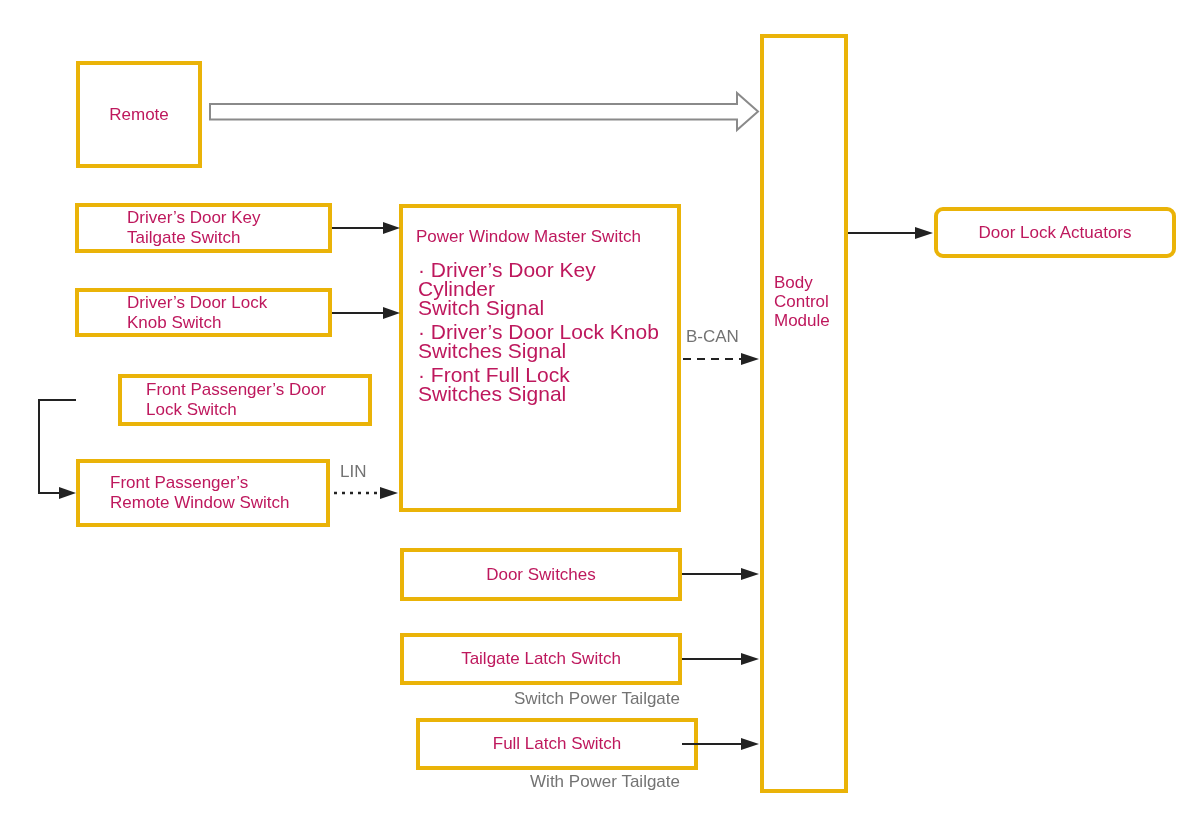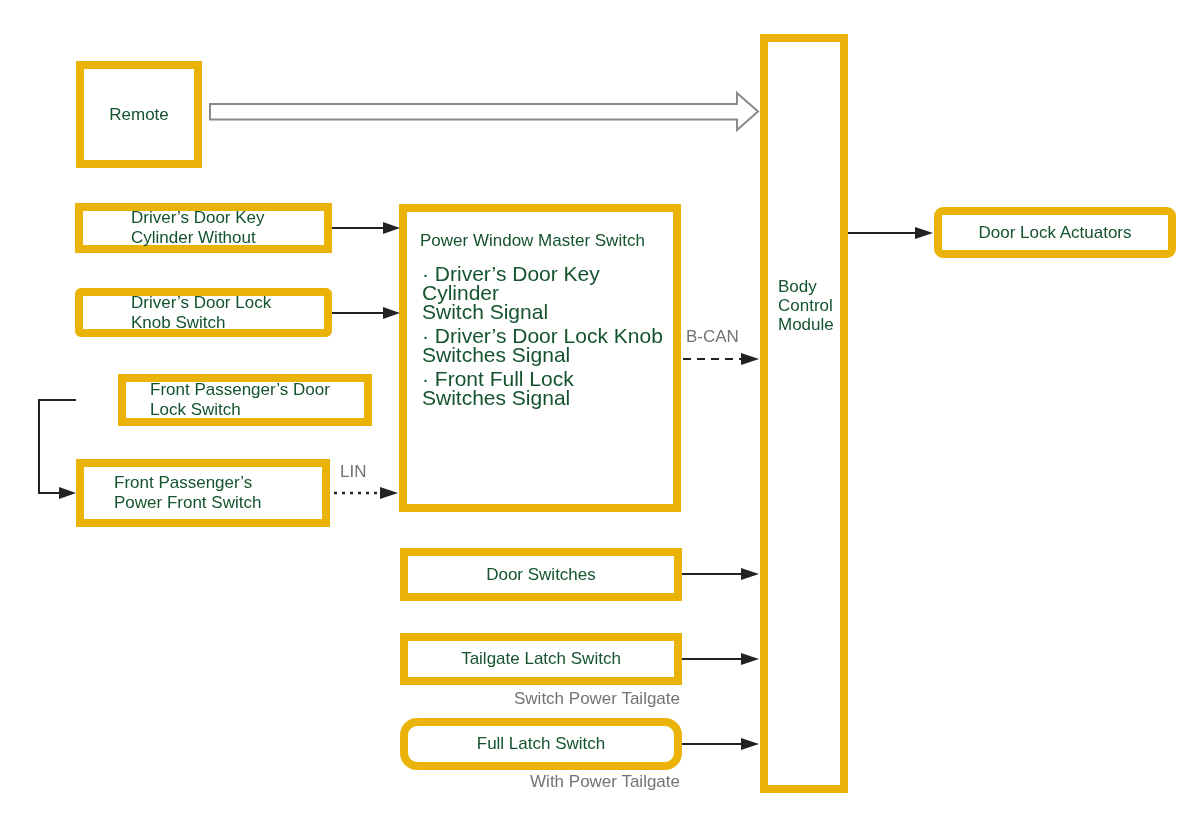--- a/index.html
+++ b/index.html
@@ -12,54 +12,54 @@
     width: 1200px;
     height: 828px;
     background: #ffffff;
     font-family: "Liberation Sans", sans-serif;
     color: #111111;
     overflow: hidden;
   }
   .box {
     position: absolute;
     box-sizing: border-box;
-    border: 8px solid #eab308;
+    border: 4px solid #eab308;
     background: #ffffff;
     font-size: 17px;
     line-height: 20px;
-    color: #14532d;
+    color: #be185d;
     z-index: 1;
   }
   .box.center {
     display: flex;
     align-items: center;
     justify-content: center;
     text-align: center;
   }
   .box.leftpad {
     display: flex;
     align-items: center;
   }
   .multiline {
     white-space: pre-line;
   }
   
   #box-remote            { left: 76px;  top: 61px;  width: 126px; height: 107px; }
   #box-key-cylinder      { left: 75px;  top: 203px; width: 257px; height: 50px; }
   #box-key-cylinder .multiline { padding-left: 48px; }
-  #box-lock-knob         { left: 75px;  top: 288px; width: 257px; height: 49px; border-radius: 6px; }
+  #box-lock-knob         { left: 75px;  top: 288px; width: 257px; height: 49px; }
   #box-lock-knob .multiline { padding-left: 48px; }
   #box-fp-door-lock      { left: 76px;  top: 374px; width: 254px; height: 52px; margin-left: 42px; }
   #box-fp-door-lock .multiline { padding-left: 24px; }
   #box-fp-power-window   { left: 76px;  top: 459px; width: 254px; height: 68px; }
   #box-fp-power-window .multiline { padding-left: 30px; }
   #box-master-switch     { left: 399px; top: 204px; width: 282px; height: 308px; }
   #box-door-switches     { left: 400px; top: 548px; width: 282px; height: 53px; }
   #box-tailgate-latch    { left: 400px; top: 633px; width: 282px; height: 52px; }
-  #box-full-latch        { left: 400px; top: 718px; width: 282px; height: 52px; border-radius: 17px; }
+  #box-full-latch        { left: 416px; top: 718px; width: 282px; height: 52px; }
   #box-bcm               { left: 760px; top: 34px;  width: 88px;  height: 759px; }
   #box-actuators         { left: 934px; top: 207px; width: 242px; height: 51px; border-radius: 9px; }
 
   .pwms-title {
     margin: 19px 0 13px 13px;
     font-size: 17px;
     line-height: 20px;
   }
   .pwms-bullet {
     margin: 0 6px 5px 15px;
@@ -106,36 +106,36 @@
 <body>
 
 <div id="canvas">
 
   <div class="box center" id="box-remote">
     <span>Remote</span>
   </div>
 
   <div class="box leftpad" id="box-key-cylinder">
     <span class="multiline">Driver’s Door Key
-Cylinder Without</span>
+Tailgate Switch</span>
   </div>
 
   <div class="box leftpad" id="box-lock-knob">
     <span class="multiline">Driver’s Door Lock
 Knob Switch</span>
   </div>
 
   <div class="box leftpad" id="box-fp-door-lock">
     <span class="multiline">Front Passenger’s Door
 Lock Switch</span>
   </div>
 
   <div class="box leftpad" id="box-fp-power-window">
     <span class="multiline">Front Passenger’s
-Power Front Switch</span>
+Remote Window Switch</span>
   </div>
 
   <div class="box" id="box-master-switch">
     <div class="pwms-title">Power Window Master Switch</div>
     <div class="pwms-bullet">· Driver’s Door Key Cylinder
 Switch Signal</div>
     <div class="pwms-bullet">· Driver’s Door Lock Knob
 Switches Signal</div>
     <div class="pwms-bullet">· Front Full Lock
 Switches Signal</div>

